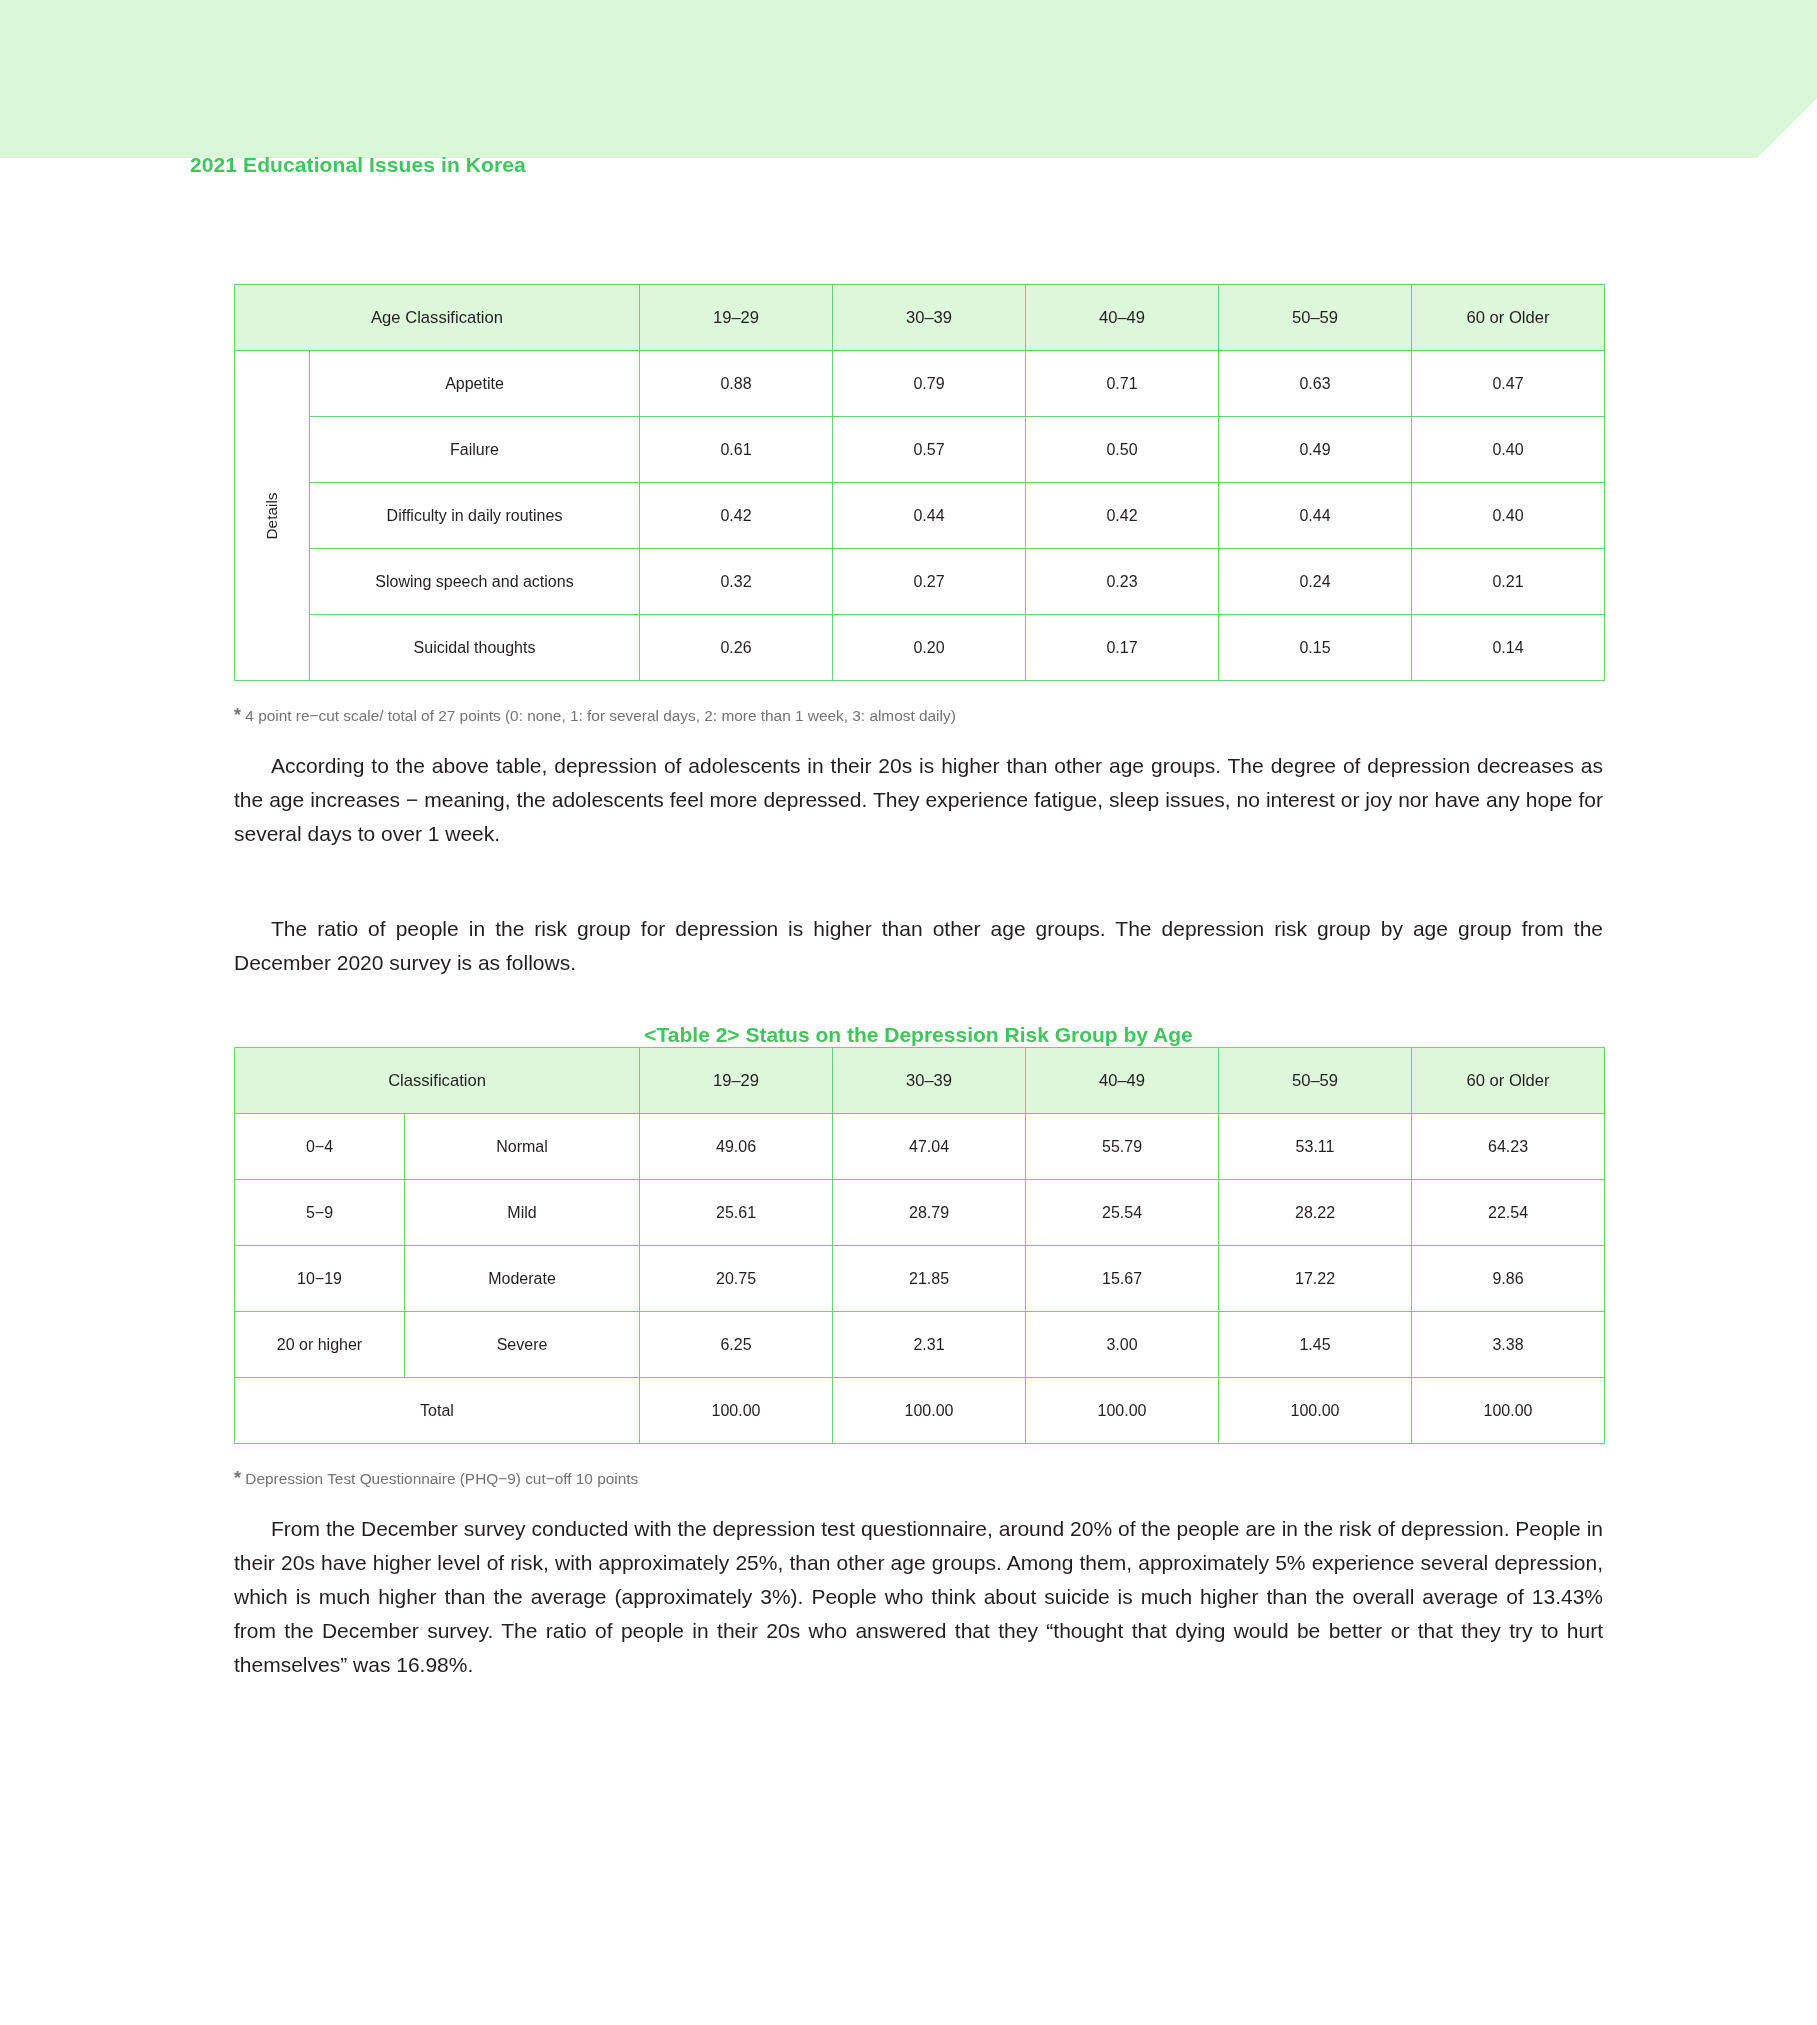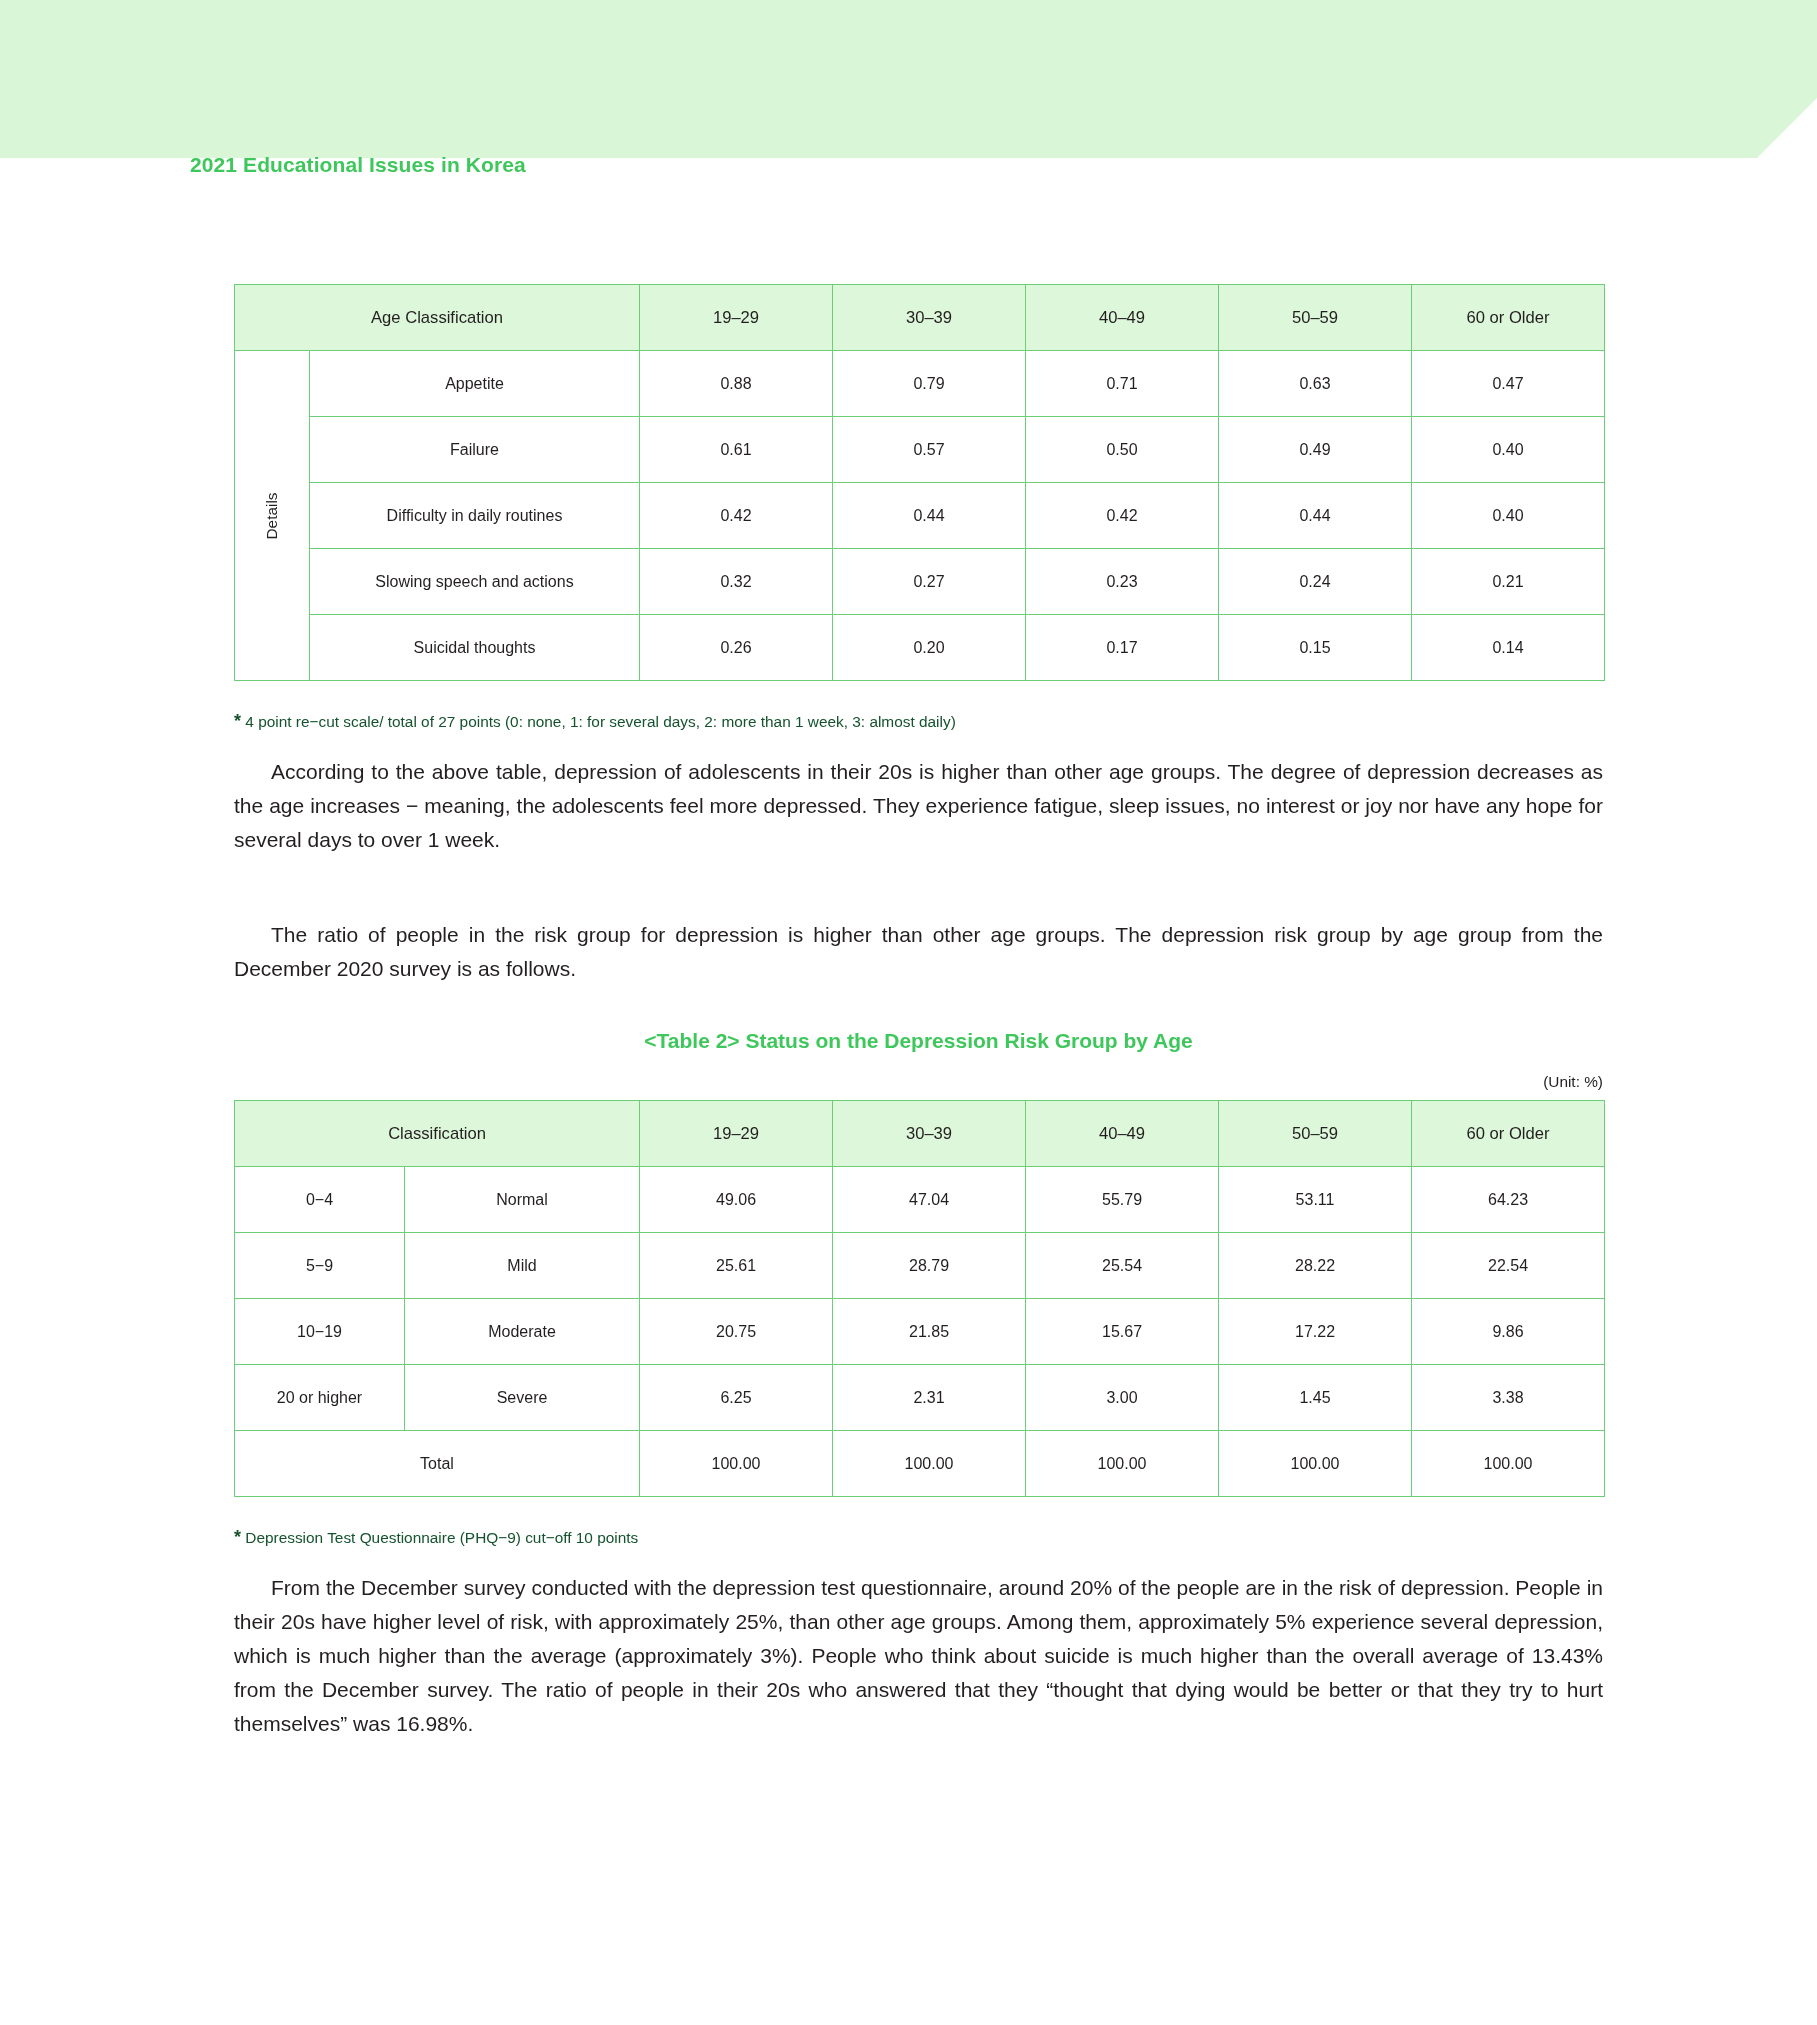--- a/index.html
+++ b/index.html
@@ -83,24 +83,24 @@
     border-right: 0.8px solid #6ccf77;
   }
   .rot-inner {
     transform: rotate(-90deg);
     white-space: nowrap;
     font-size: 15.4px;
     display: inline-block;
   }
 
   .tbl-note {
-    margin-top: 27px;
+    margin-top: 21px;
     font-size: 15.4px;
     line-height: 1.45;
-    color: #14532d;
+    color: #737373;
   }
   .tbl-note .star {
     font-weight: bold;
     font-size: 18px;
   }
 
   p.body-text {
     font-size: 21px;
     line-height: 1.62;
     text-align: justify;
@@ -204,21 +204,20 @@
   <div class="tbl-note">
     <span class="star">*</span><span> 4 point re−cut scale/ total of 27 points (0: none, 1: for several days, 2: more than 1 week, 3: almost daily)</span>
   </div>
 
   <p class="body-text">According to the above table, depression of adolescents in their 20s is higher than other age groups. The degree of depression decreases as the age increases − meaning, the adolescents feel more depressed. They experience fatigue, sleep issues, no interest or joy nor have any hope for several days to over 1 week.</p>
 
   <p class="body-text spaced">The ratio of people in the risk group for depression is higher than other age groups. The depression risk group by age group from the December 2020 survey is as follows.</p>
 
   <div class="table-caption">&lt;Table 2&gt; Status on the Depression Risk Group by Age</div>
 
-  <div class="unit-line">(Unit: %)</div>
 
   <table class="data">
     <colgroup>
       <col class="col-side" style="width:170px">
         <col class="col-name" style="width:235px">
       <col class="col-num">
         <col class="col-num">
         <col class="col-num">
         <col class="col-num">
         <col class="col-num">

